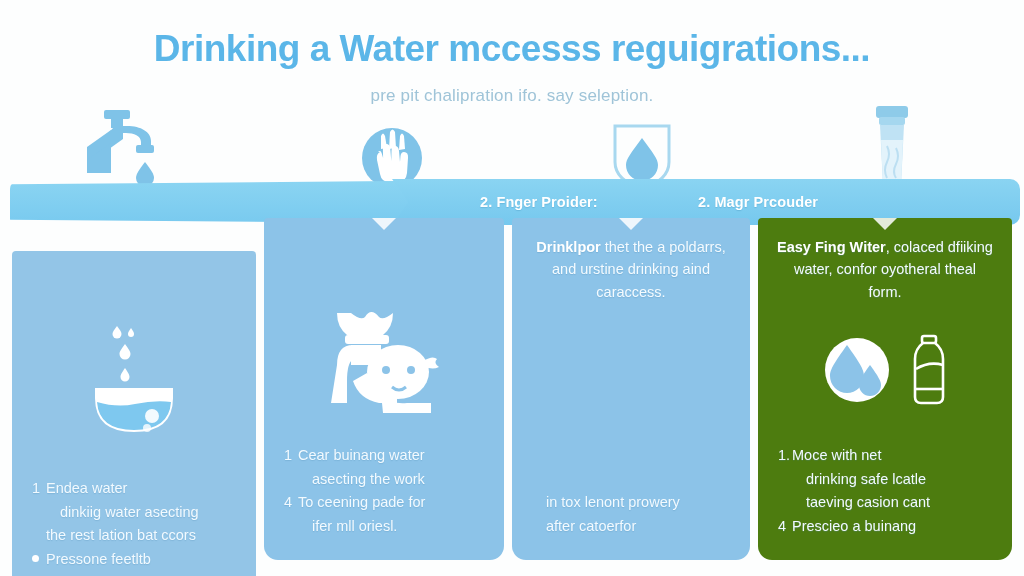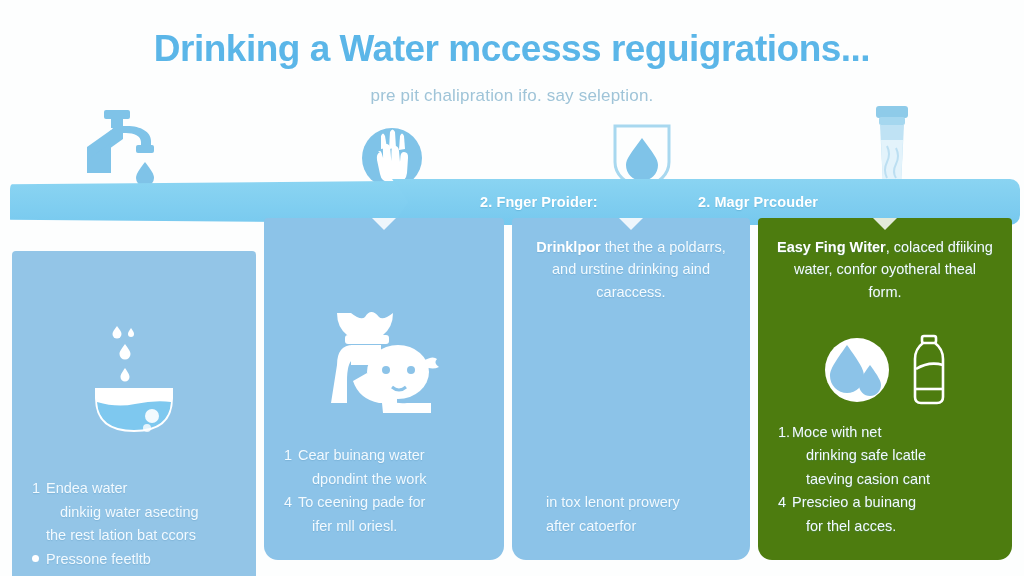--- a/index.html
+++ b/index.html
@@ -326,21 +326,21 @@
           <circle cx="67" cy="73" r="4" fill="#8cc3e8"></circle>
           <circle cx="92" cy="73" r="4" fill="#8cc3e8"></circle>
           <path d="M73 90 q7 6 14 0" fill="none" stroke="#8cc3e8" stroke-width="3"></path>
         </svg>
       </div>
       <div class="panel-body">
         <div class="body-line">
           <span class="marker">1</span><span>Cear buinang water</span>
         </div>
         <div class="body-line ind">
-          <span class="marker"></span><span>dpondint the work</span>
+          <span class="marker"></span><span>asecting the work</span>
         </div>
         <div class="body-line">
           <span class="marker">4</span><span>To ceening pade for</span>
         </div>
         <div class="body-line ind">
           <span class="marker"></span><span>ifer mll oriesl.</span>
         </div>
       </div>
     </div>
 
@@ -383,20 +383,17 @@
         </div>
         <div class="body-line ind">
           <span class="marker"></span><span>drinking safe lcatle</span>
         </div>
         <div class="body-line ind">
           <span class="marker"></span><span>taeving casion cant</span>
         </div>
         <div class="body-line">
           <span class="marker">4</span><span>Prescieo a buinang</span>
         </div>
-        <div class="body-line ind">
-          <span class="marker"></span><span>for thel acces.</span>
-        </div>
       </div>
     </div>
 
   </div>
 </div>
 
 </body></html>

